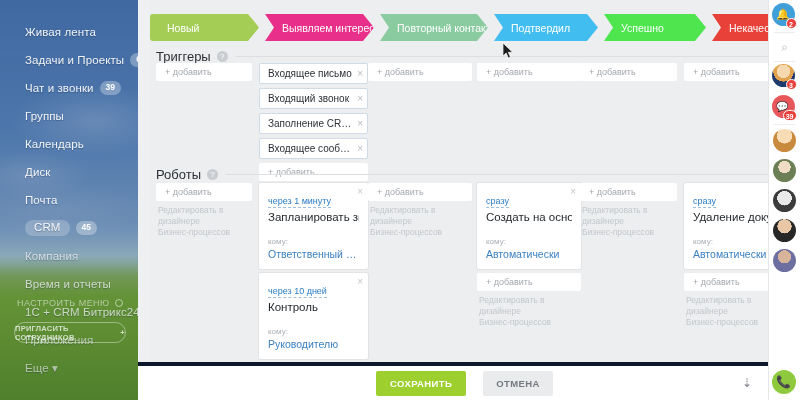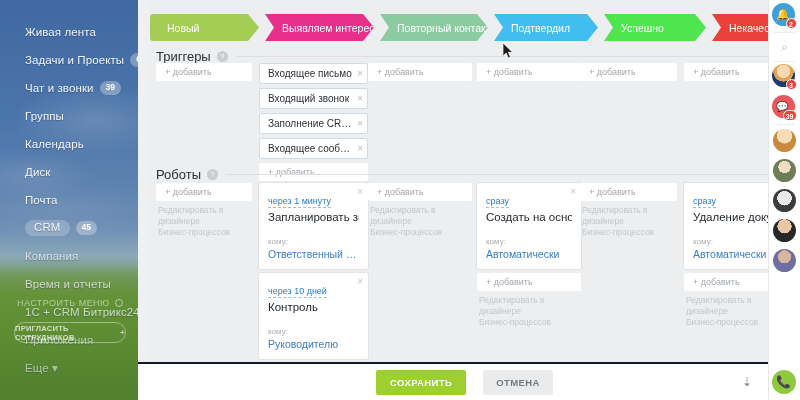--- a/index.html
+++ b/index.html
@@ -146,21 +146,21 @@
   .r-who { font-size: 10.5px; color: #3a7fc0; margin-top: 2px;
            white-space: nowrap; overflow: hidden; text-overflow: ellipsis; }
   .designer {
     font-size: 8.5px; color: #c3c7cc; line-height: 11px;
     padding-left: 2px; margin-top: 3px; cursor: pointer;
   }
 
   
   .bottombar {
     position: absolute; left: 138px; bottom: 0; width: 630px; height: 38px;
-    background: #fff; border-top: 2px solid #0f172a;
+    background: #fff; border-top: 4px solid #0f172a;
     display: flex; align-items: center;
   }
   .btn-save {
     margin-left: 238px; background: #9dcf2e; color: #fff;
     font-size: 9.5px; font-weight: bold; letter-spacing: .4px;
     border: none; border-radius: 2px; padding: 7px 14px; cursor: pointer;
   }
   .btn-cancel {
     margin-left: 17px; background: #e9ebed; color: #757a80;
     font-size: 9.5px; font-weight: bold; letter-spacing: .4px;

